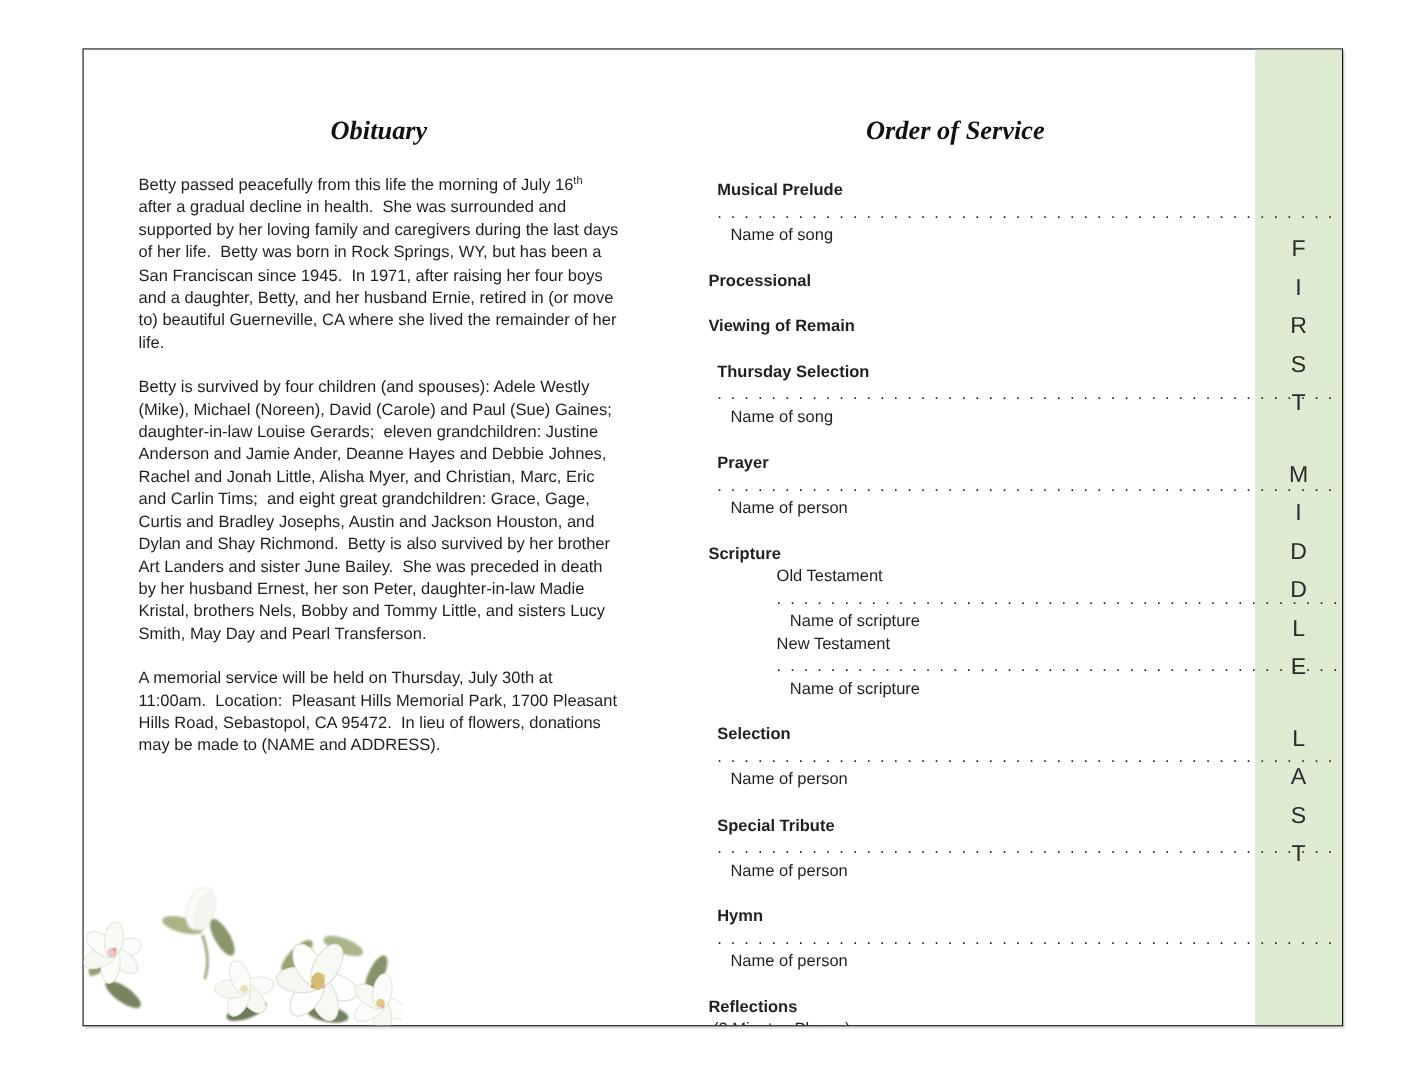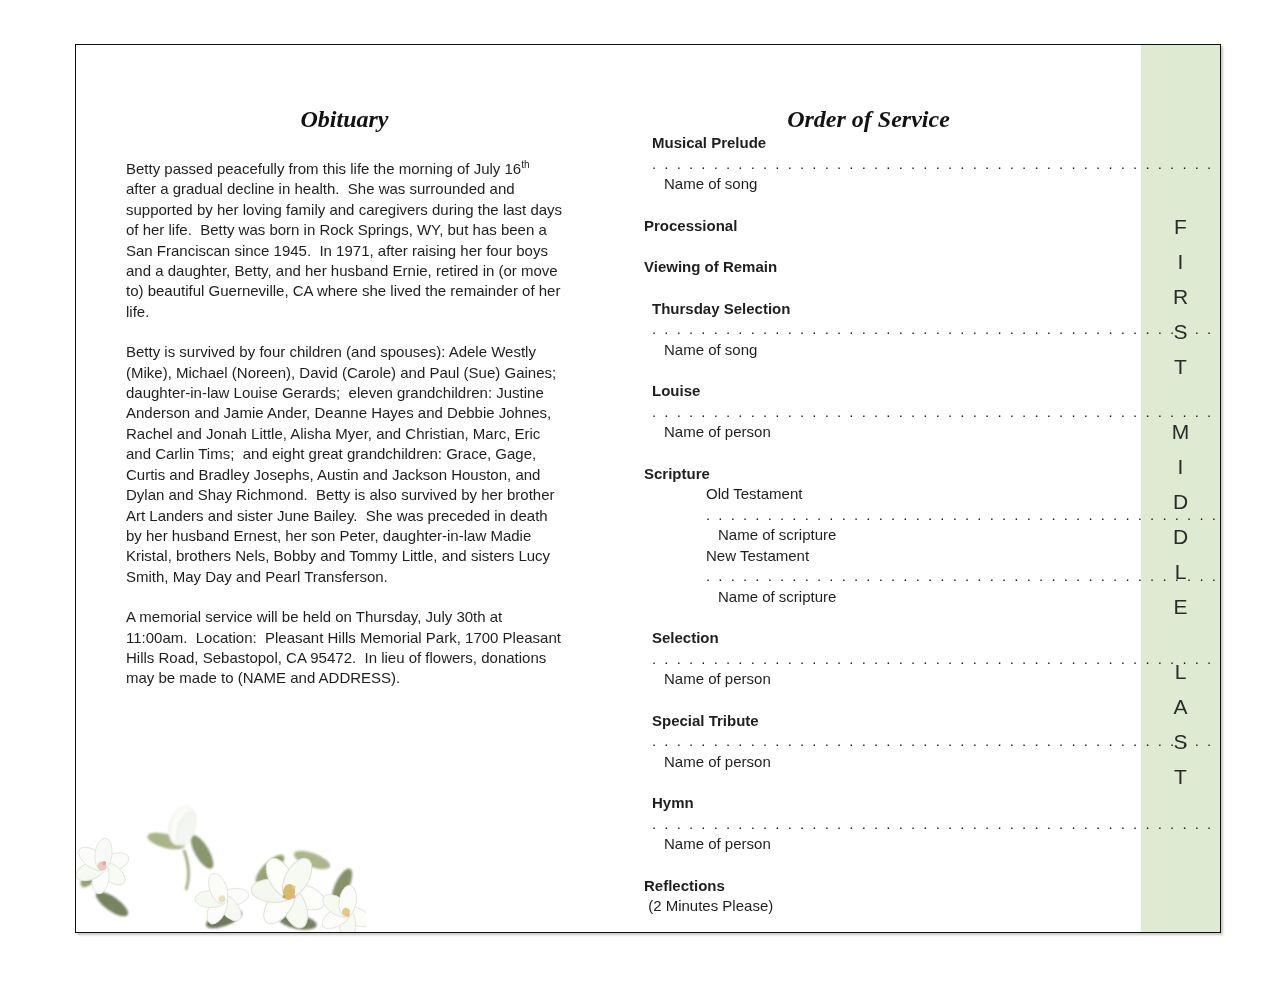--- a/index.html
+++ b/index.html
@@ -13,21 +13,21 @@
             padding-top:38px;box-sizing:border-box;}
   .tab-word{writing-mode:vertical-lr;text-orientation:upright;
             font-size:21px;letter-spacing:12px;color:#2b2b2b;line-height:1;}
   .tab-word + .tab-word{margin-top:30px;}
   .col{position:absolute;top:0;}
   .col-left{left:50px;width:437px;}
   .col-right{left:568px;width:449px;}
   .title{font-family:"Liberation Serif",serif;font-style:italic;font-weight:bold;
          font-size:24px;line-height:28px;text-align:center;margin:60px 0 0 0;color:#121212;}
   .col-left .title{margin-bottom:26px;}
-  .col-right .title{font-family:Liberation Serif, serif;}
+  .col-right .title{margin-bottom:30px;font-family:Liberation Serif, serif;}
   .col-left p{font-size:15px;line-height:20.4px;margin:0 0 20px 0;white-space:pre-wrap;}
   .col-left p sup{font-size:10px;line-height:0;}
   .rows{font-size:15px;line-height:20.5px;}
   .row{display:flex;align-items:baseline;flex-direction:column;}
   .row + .row{margin-top:21px;}
   .row.sub{margin-top:0;padding-left:54px;}
   .lbl{font-weight:bold;white-space:nowrap;}
   .row.sub .lbl{font-weight:normal;}
   .suffix{font-weight:normal;white-space:pre;}
   .dots{flex:1 1 auto;overflow:hidden;white-space:nowrap;margin:0 2px 0 8px;}
@@ -74,21 +74,21 @@
         </div>
 
 
         <div class="row">
           <span class="lbl">Thursday Selection</span>
           <span class="dots"></span>
           <span class="val">Name of song</span>
         </div>
 
         <div class="row">
-          <span class="lbl">Louise</span>
+          <span class="lbl">Prayer</span>
           <span class="dots"></span>
           <span class="val">Name of person</span>
         </div>
 
         <div class="row">
           <span class="lbl">Scripture</span>
         </div>
 
         <div class="row sub">
           <span class="lbl">Old Testament</span>

